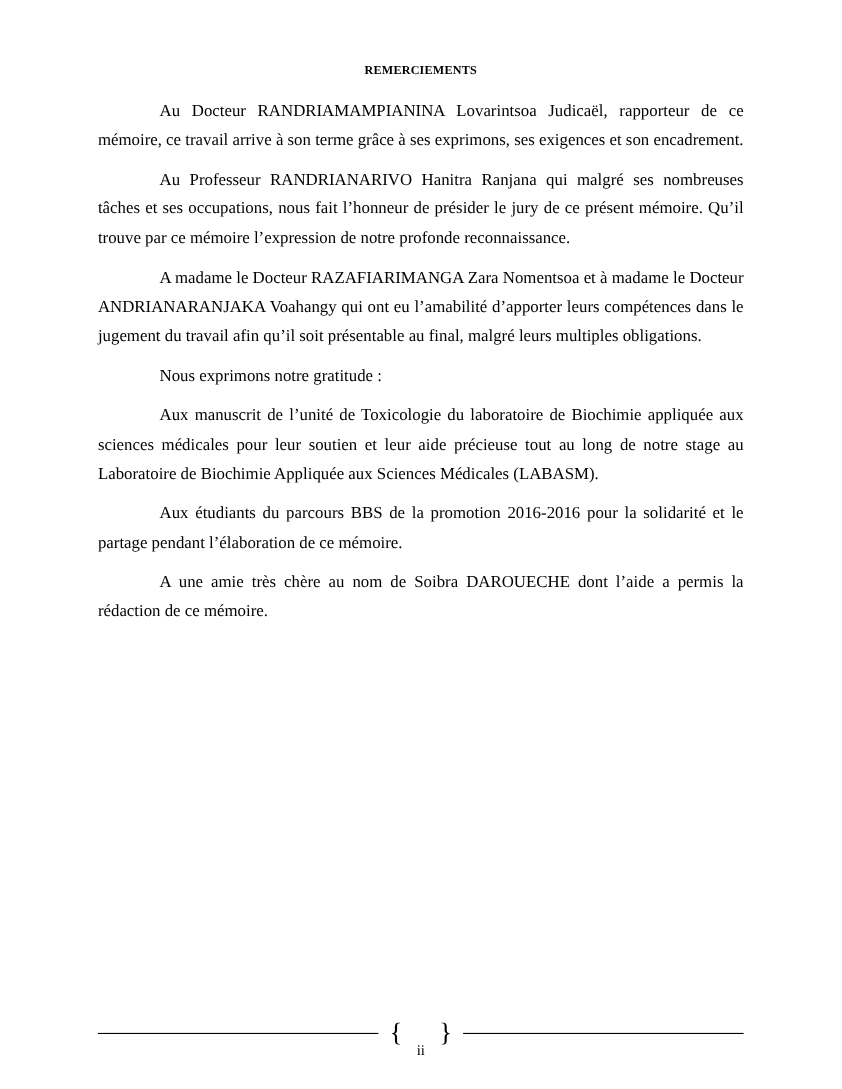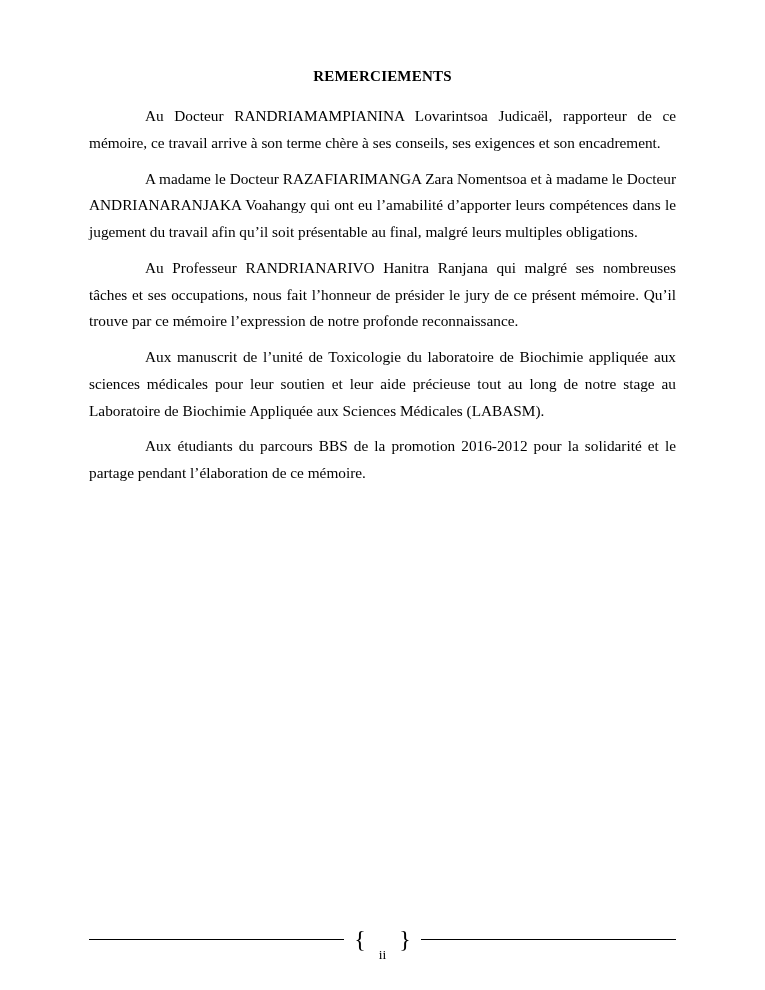--- a/index.html
+++ b/index.html
@@ -17,23 +17,23 @@
   .page {
     position: relative;
     width: 765px;
     height: 990px;
     box-sizing: border-box;
     padding: 54px 89px 0 89px;
   }
   .doc-title {
     text-align: center;
     font-weight: bold;
-    font-size: 15px;
+    font-size: 11px;
     letter-spacing: 0.2px;
-    margin: 14px 0 18px 0;
+    margin: 4px 0 18px 0;
   }
   .para {
     text-align: justify;
     font-size: 15.3px;
     line-height: 1.75;
     margin: 0 0 9px 0;
     text-indent: 56px;
     hyphens: none;
   }
   .footer {
@@ -70,25 +70,27 @@
     margin-top: 31px;
   }
 </style>
 </head>
 <body>
 
 <div class="page">
 
   <h1 class="doc-title">REMERCIEMENTS</h1>
 
-  <p class="para">Au Docteur RANDRIAMAMPIANINA Lovarintsoa Judicaël, rapporteur de ce mémoire, ce travail arrive à son terme chère à ses conseils, ses exigences et son encadrement.</p>
+  <p class="para">Au Docteur RANDRIAMAMPIANINA Lovarintsoa Judicaël, rapporteur de ce mémoire, ce travail arrive à son terme grâce à ses exprimons, ses exigences et son encadrement.</p>
+  <p class="para">Au Professeur RANDRIANARIVO Hanitra Ranjana qui malgré ses nombreuses tâches et ses occupations, nous fait l’honneur de présider le jury de ce présent mémoire. Qu’il trouve par ce mémoire l’expression de notre profonde reconnaissance.</p>
   <p class="para">A madame le Docteur RAZAFIARIMANGA Zara Nomentsoa et à madame le Docteur ANDRIANARANJAKA Voahangy qui ont eu l’amabilité d’apporter leurs compétences dans le jugement du travail afin qu’il soit présentable au final, malgré leurs multiples obligations.</p>
-  <p class="para">Au Professeur RANDRIANARIVO Hanitra Ranjana qui malgré ses nombreuses tâches et ses occupations, nous fait l’honneur de présider le jury de ce présent mémoire. Qu’il trouve par ce mémoire l’expression de notre profonde reconnaissance.</p>
+  <p class="para">Nous exprimons notre gratitude :</p>
   <p class="para">Aux manuscrit de l’unité de Toxicologie du laboratoire de Biochimie appliquée aux sciences médicales pour leur soutien et leur aide précieuse tout au long de notre stage au Laboratoire de Biochimie Appliquée aux Sciences Médicales (LABASM).</p>
-  <p class="para">Aux étudiants du parcours BBS de la promotion 2016-2012 pour la solidarité et le partage pendant l’élaboration de ce mémoire.</p>
+  <p class="para">Aux étudiants du parcours BBS de la promotion 2016-2016 pour la solidarité et le partage pendant l’élaboration de ce mémoire.</p>
+  <p class="para">A une amie très chère au nom de Soibra DAROUECHE dont l’aide a permis la rédaction de ce mémoire.</p>
 
   <div class="footer">
     <div class="rule"></div>
     <div class="page-num-wrap">
       <span class="brace">{</span>
       <span class="page-num">ii</span>
       <span class="brace">}</span>
     </div>
     <div class="rule"></div>
   </div>

